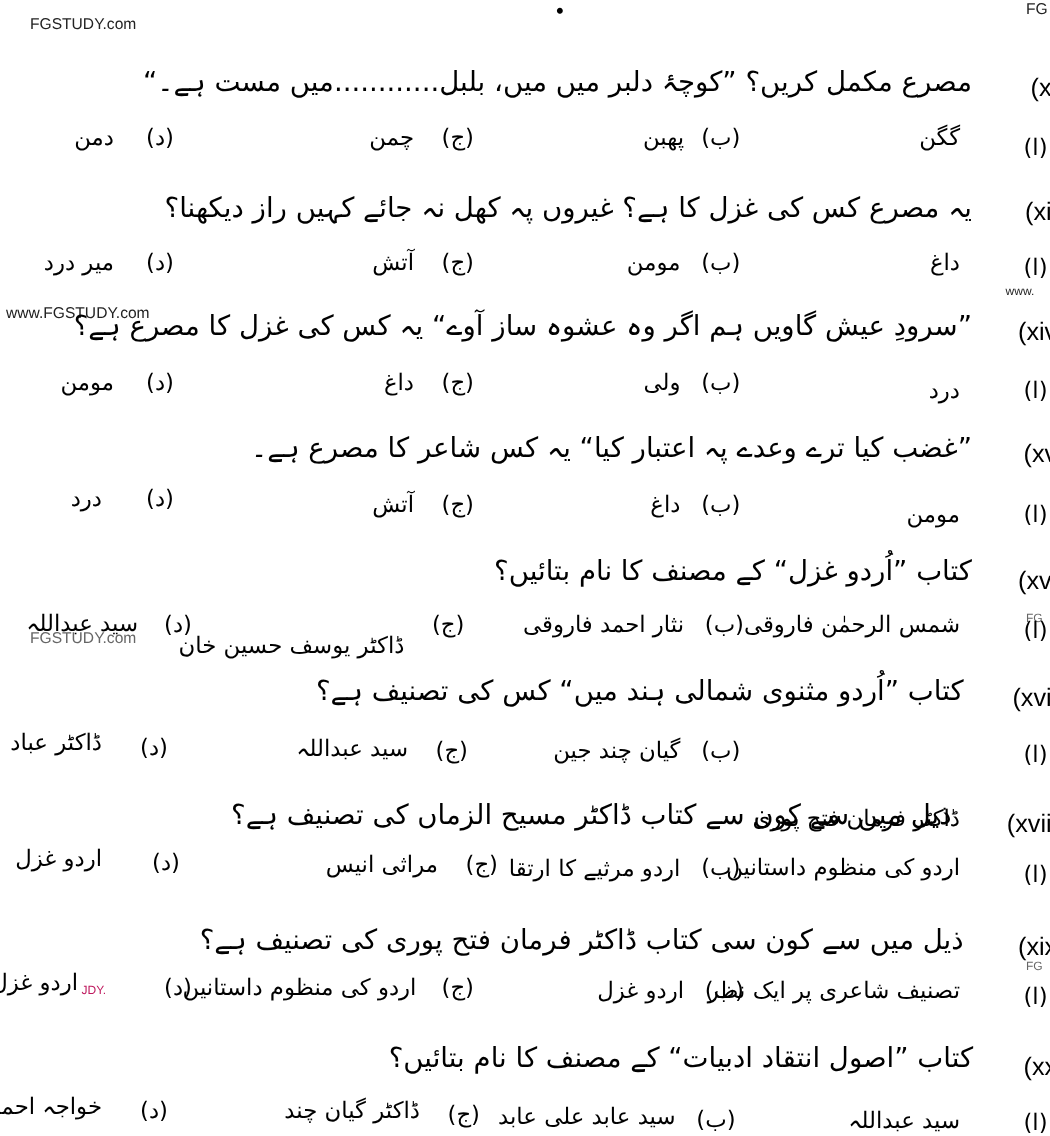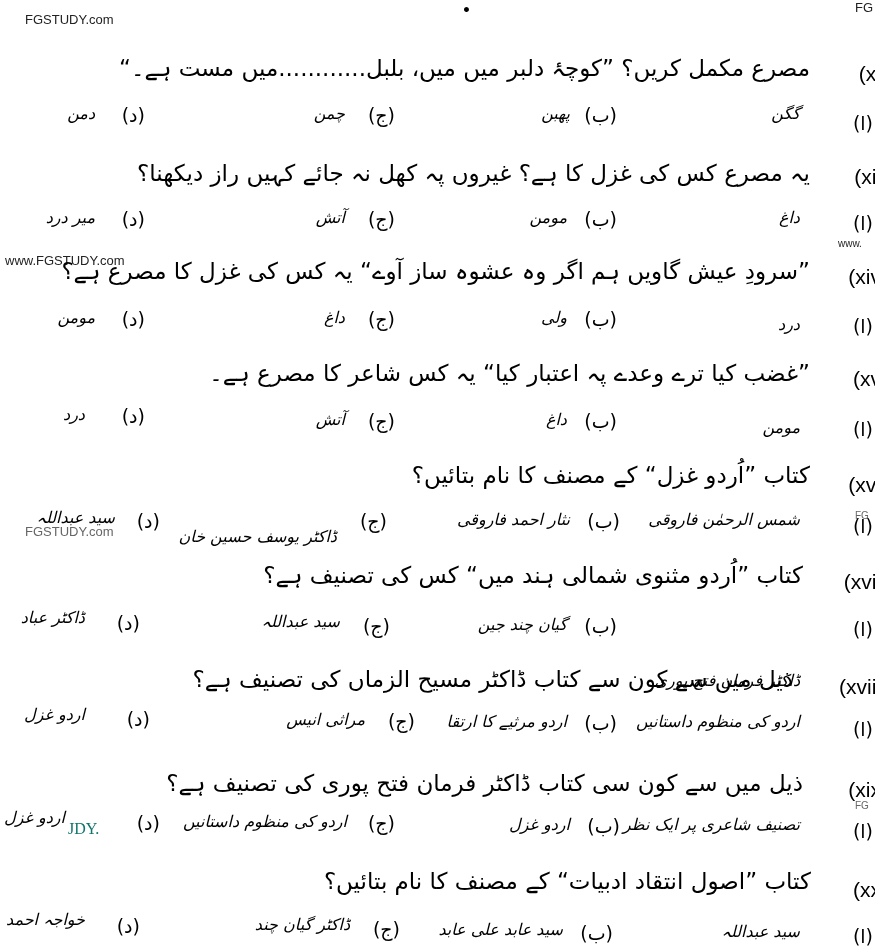--- a/index.html
+++ b/index.html
@@ -4,35 +4,35 @@
   <style>
     html, body { margin: 0; padding: 0; background: #ffffff; }
     body {
       width: 875px; height: 947px; position: relative; overflow: hidden;
       font-family: "DejaVu Sans", sans-serif; color: #000;
     }
     .wm { position: absolute; font-family: "Liberation Sans", sans-serif; color: #222; font-size: 13px; }
     .abs { position: absolute; white-space: nowrap; }
     .num { font-family: "Liberation Sans", sans-serif; font-size: 21px; right: -6px; direction: ltr; }
     .q { font-family: "DejaVu Sans", sans-serif; font-size: 23px; direction: rtl; }
-    .opt { font-family: "DejaVu Sans", sans-serif; font-size: 16px; direction: rtl; font-style: italic; }
+    .opt { font-family: "DejaVu Sans", sans-serif; font-size: 19px; direction: rtl; }
     .lbl { font-family: "DejaVu Sans", sans-serif; font-size: 19px; direction: rtl; }
     .mark { position: absolute; left: 462px; top: 2px; font-size: 14px; font-weight: bold; }
   </style>
 </head>
 <body>
 
 <div class="wm" style="left:25px;top:12px;">FGSTUDY.com</div>
 <div class="wm" style="left:855px;top:0px;">FG</div>
 <div class="wm" style="left:5px;top:253px;">www.FGSTUDY.com</div>
 <div class="wm" style="left:838px;top:238px;font-size:10px;text-align:right;">www.</div>
 <div class="wm" style="left:25px;top:524px;color:#666;">FGSTUDY.com</div>
 <div class="wm" style="left:855px;top:510px;font-size:10px;color:#666;">FG</div>
 <div class="wm" style="left:855px;top:800px;font-size:10px;color:#666;">FG</div>
-<div class="wm" style="left:68px;top:820px;font-size:16px;color:#0f766e;font-family:Liberation Serif, serif;">JDY.</div>
+<div class="wm" style="left:68px;top:820px;font-size:10px;color:#be185d;">JDY.</div>
 
 <div class="mark">•</div>
 
 <div class="abs num" style="top:62px;">(xi</div>
 <div class="abs q" style="right:65px;top:55px;">مصرع مکمل کریں؟ ”کوچۂ دلبر میں میں، بلبل............میں مست ہے۔“</div>
 <div class="abs lbl" style="right:2px;top:112px;">(ا)</div>
 <div class="abs opt" style="right:75px;top:104px;">گگن</div>
 <div class="abs lbl" style="right:258px;top:104px;">(ب)</div>
 <div class="abs opt" style="right:305px;top:104px;">پھبن</div>
 <div class="abs lbl" style="right:480px;top:104px;">(ج)</div>

